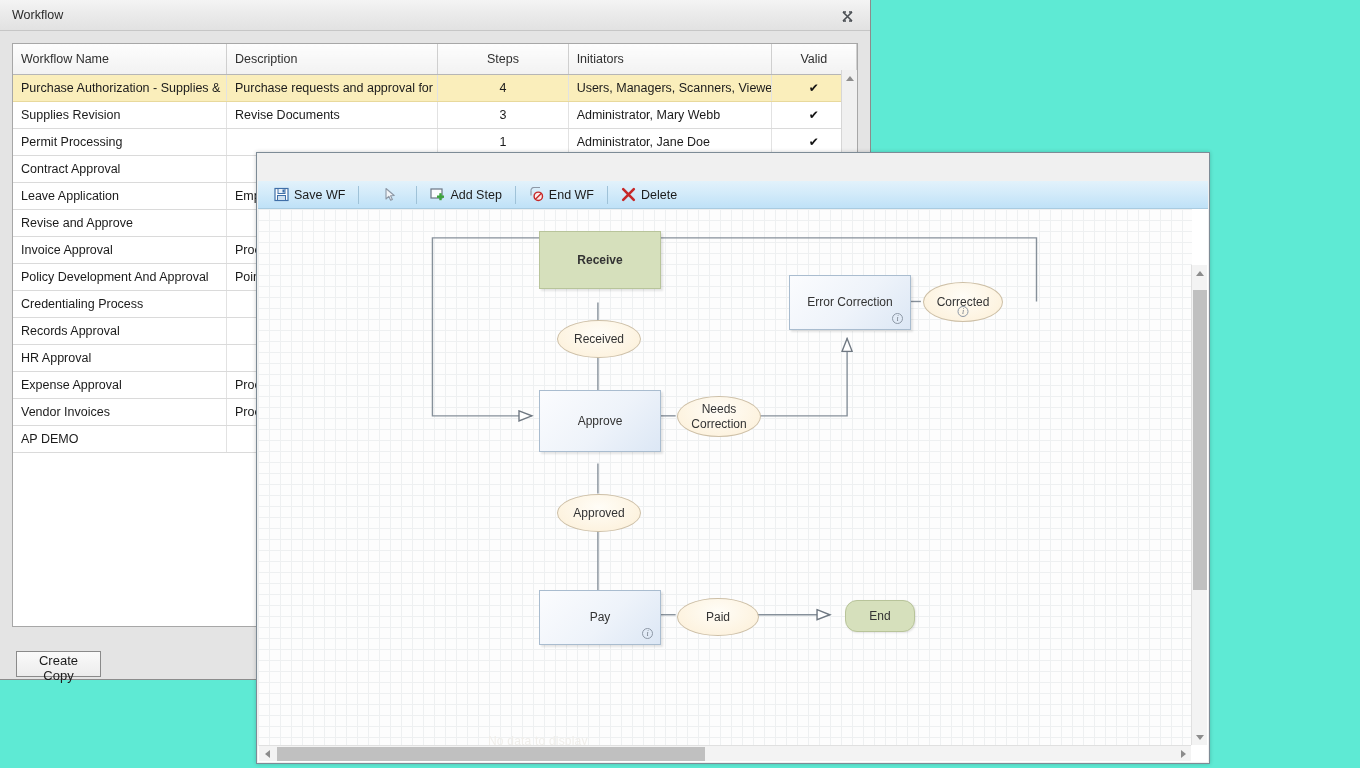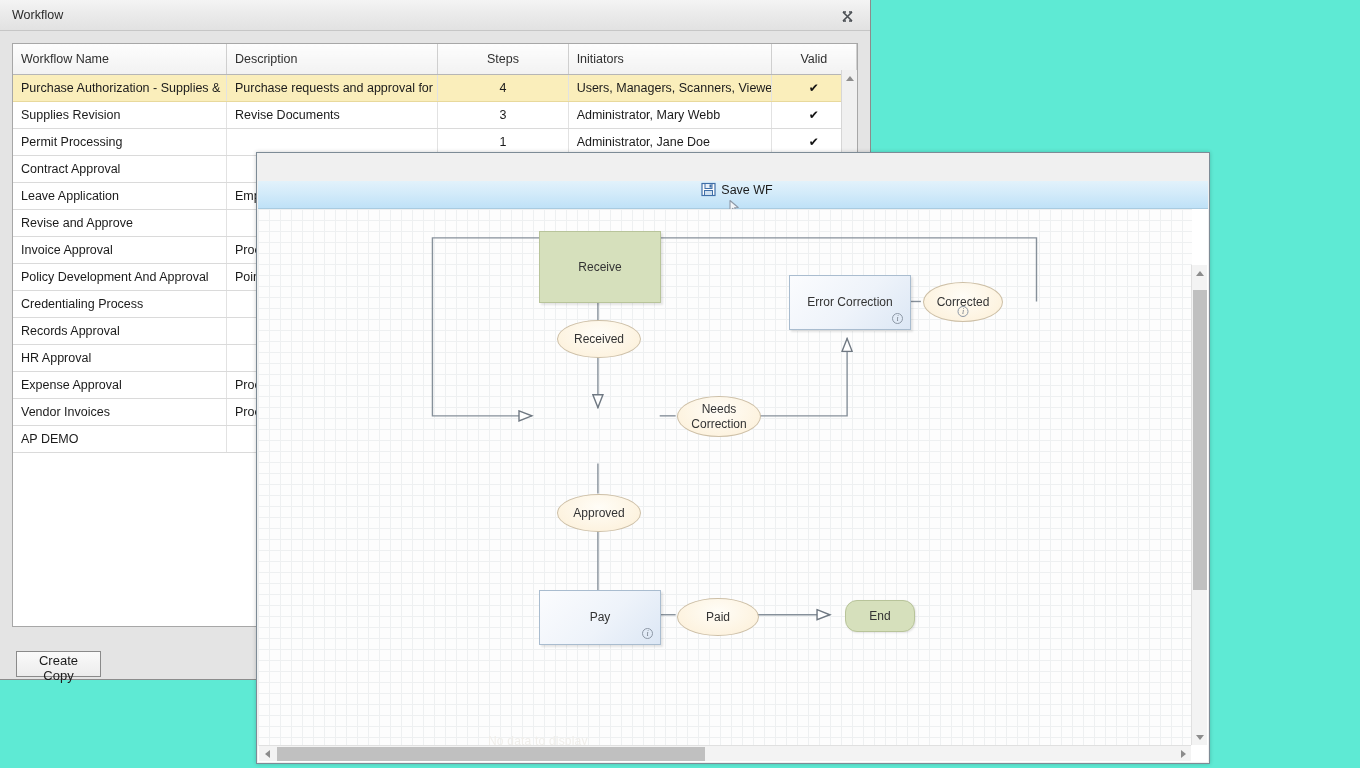--- a/index.html
+++ b/index.html
@@ -102,21 +102,21 @@
     border-bottom:1px solid #c2c2c2;
   }
   #wd-title { position:absolute; left:11px; top:7px; font-size:12.5px; color:#2a2a2a; }
   #wd-restore { right: 32px; top:5px; }
   #wd-close   { right: 10px; top:5px; }
 
   #wd-toolbar {
     position:absolute; left:1px; top:28px; right:1px; height:28px;
     background: linear-gradient(to bottom,#e2f2fb 0%,#d3ebfa 45%,#bfe1f7 100%);
     border-bottom:1px solid #a9cbe0;
-    display:flex; align-items:center; padding-left:8px; gap:0px;flex-direction:column;
+    display:flex; align-items:center; padding-left:8px; gap:0px;
   }
   .tb-item {
     display:flex; align-items:center; gap:5px; height:22px;
     padding: 0 7px; font-size:12.5px; color:#1b1b1b; cursor:pointer;
     border:1px solid transparent; border-radius:2px; white-space:nowrap;
   }
   .tb-sep { width:1px; height:18px; background:#9fc2d8; margin:0 5px; }
   .tb-ico { width:15px; height:15px; display:block; }
 
   
@@ -431,28 +431,31 @@
             <path d="M341 256 L341 286"></path>
 
             <path d="M341 322 L341 400" marker-end="url(#ah)"></path>
 
             <path d="M403 408 L419 408"></path>
 
             <path d="M501 408 L574 408" marker-end="url(#ah)"></path>
           </g>
         </svg>
 
-        <div class="node node-start" style="left:281px; top:22px; width:122px; height:72px;">
+        <div class="node node-start" style="left:281px; top:22px; width:122px; height:58px;font-weight:bold;">
           <span>Receive</span>
         </div>
 
         <div class="node node-state" style="left:299px; top:111px; width:84px; height:38px;">
           <span>Received</span>
         </div>
 
+        <div class="node node-step" style="left:281px; top:181px; width:122px; height:62px;">
+          <span>Approve</span>
+        </div>
 
         <div class="node node-state" style="left:419px; top:187px; width:84px; height:41px;">
           <span style="white-space:pre-line;">Needs
 Correction</span>
         </div>
 
         <div class="node node-step" style="left:531px; top:66px; width:122px; height:55px;">
           <span>Error Correction</span>
           <span class="info-ico">i</span>
         </div>

